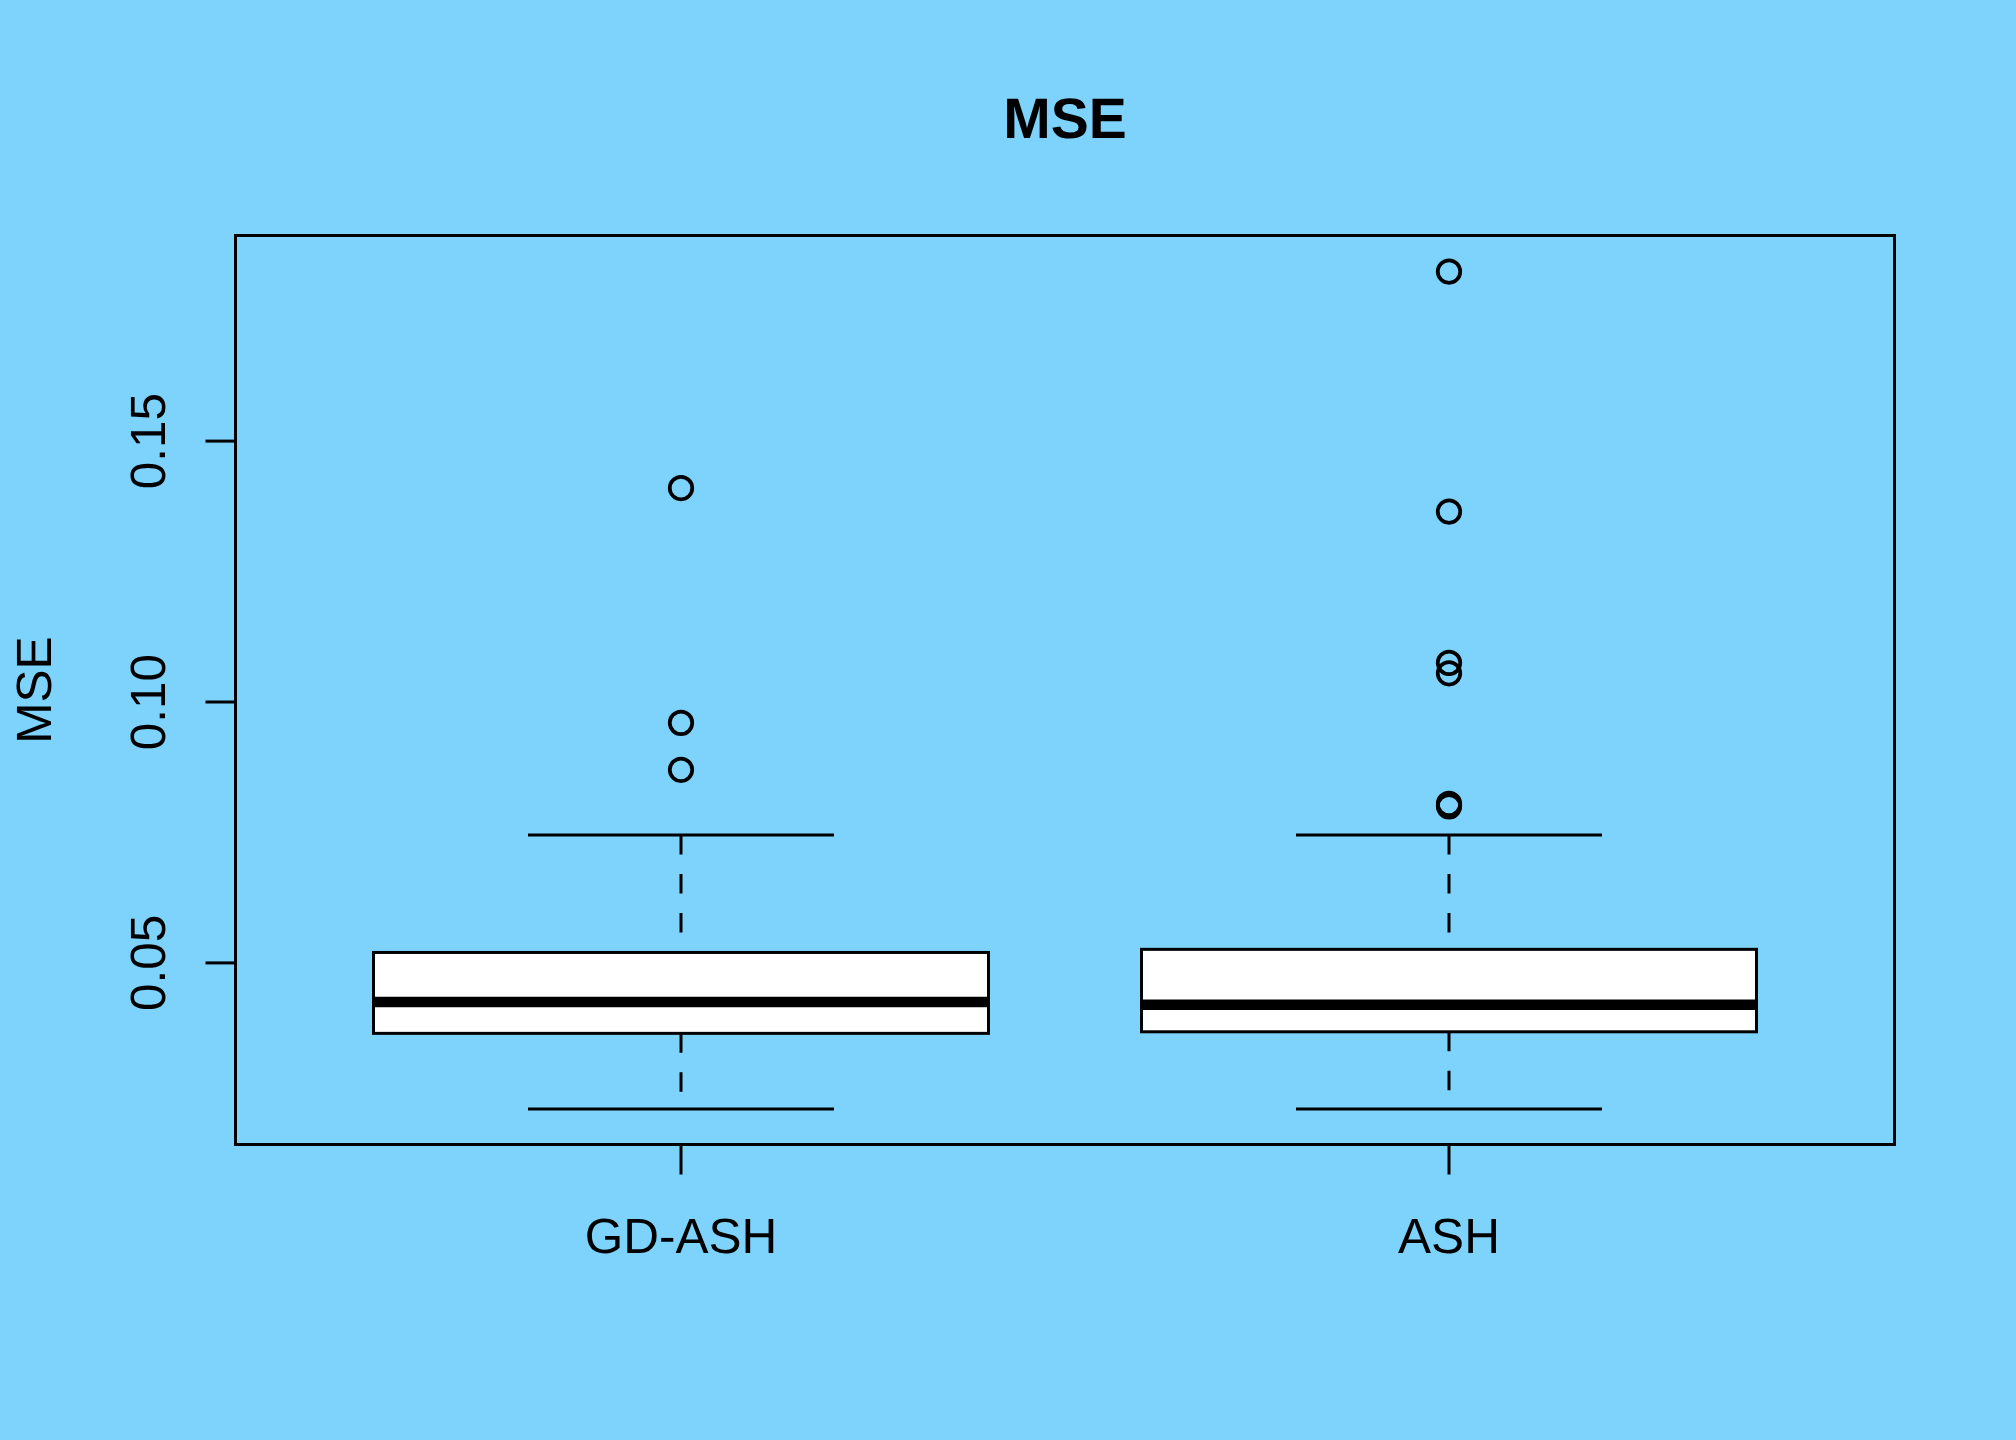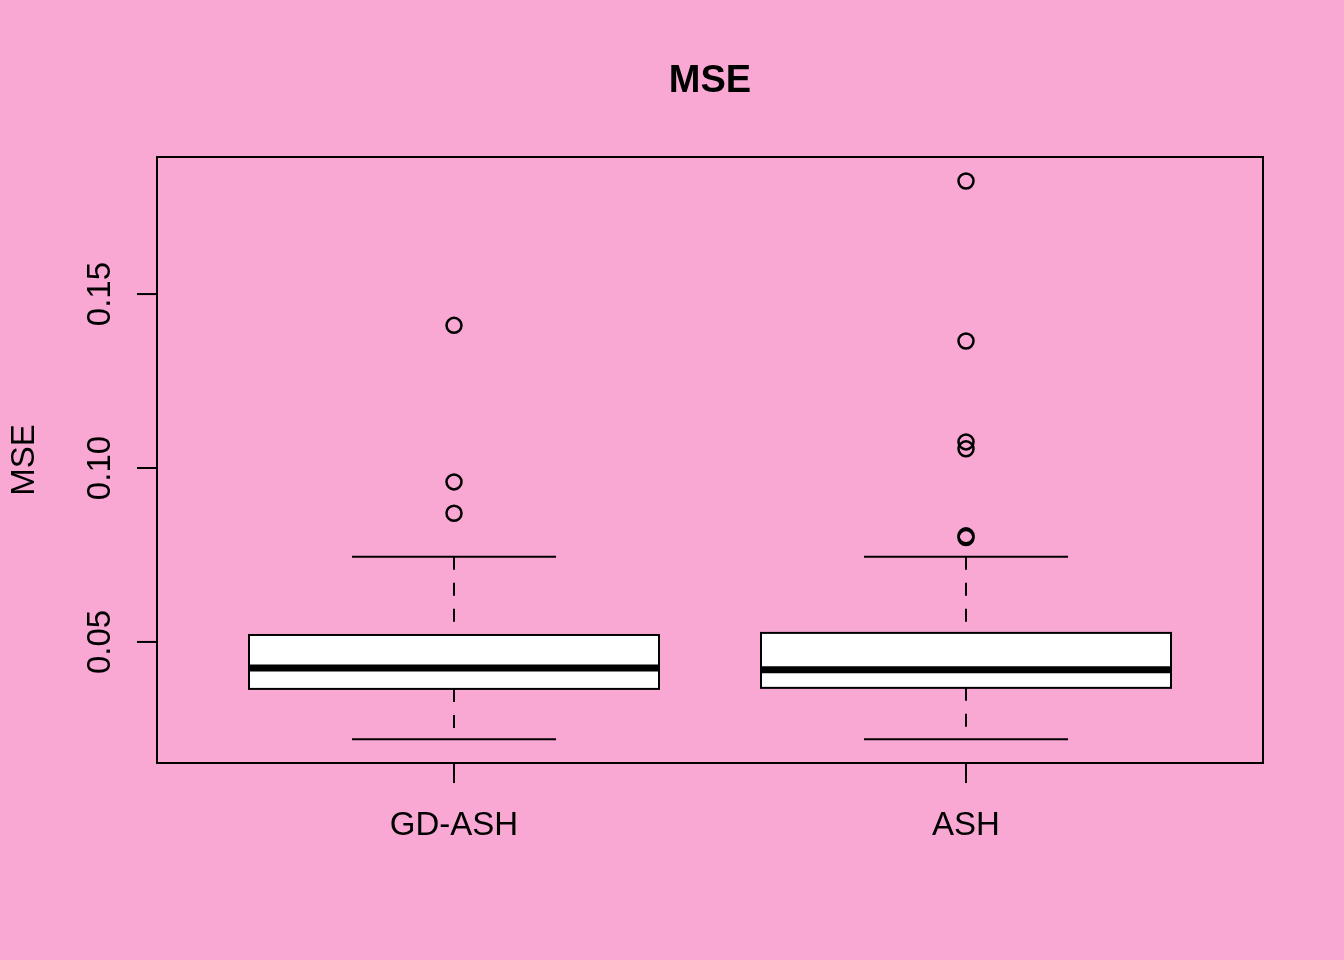--- a/index.html
+++ b/index.html
@@ -4,21 +4,21 @@
 <style>
   html, body {
     margin: 0;
     padding: 0;
     background: #ffffff;
   }
   .page {
     position: relative;
     width: 1344px;
     height: 960px;
-    background: #f9a8d4;
+    background: #7dd3fc;
     overflow: hidden;
     font-family: "Liberation Sans", sans-serif;
   }
   svg text {
     font-family: "Liberation Sans", sans-serif;
     fill: #000000;
   }
   .chart-title {
     font-size: 38px;
     font-weight: bold;

